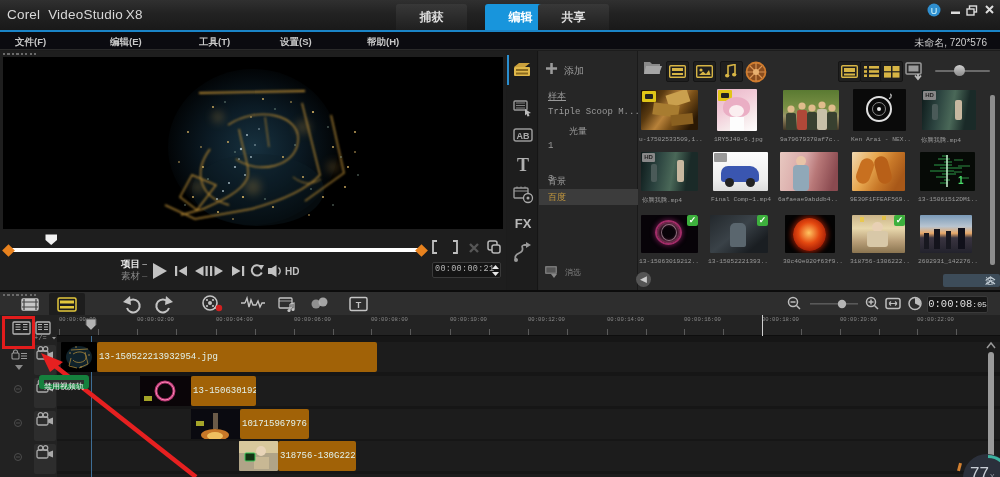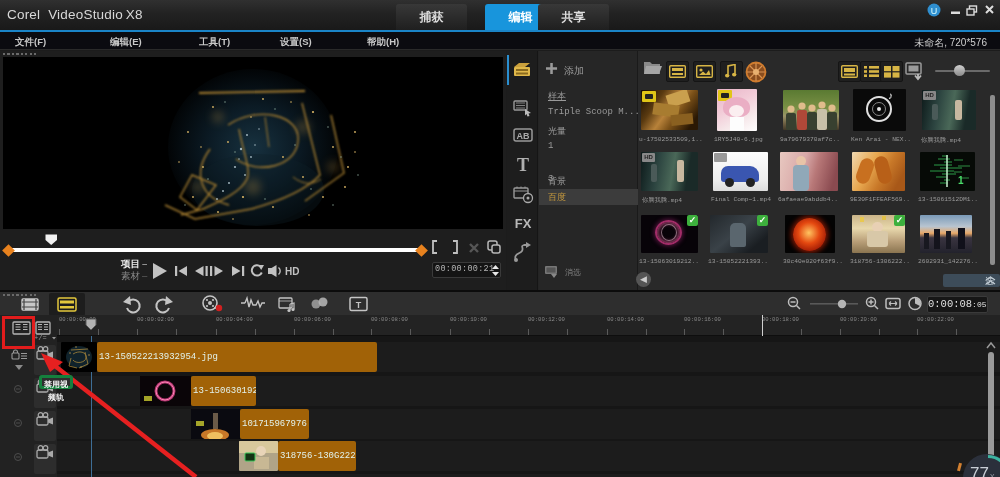--- a/index.html
+++ b/index.html
@@ -56,22 +56,22 @@
 .trow { position:absolute; left:57px; width:943px; height:30px; background:#1c1c1c; }
 #headercol { top:0px; left:0; width:57px; height:162px; background:#222; }
 .thead-cell { position:absolute; left:34px; width:22px; height:30px; background:#2d2d2d; border-radius:2px; }
 .clip { position:absolute; height:30px; background:#a16207; border-radius:2px; color:#e2f2ec; font-size:9px;
   font-family:"Liberation Mono",monospace; line-height:31px; white-space:nowrap; overflow:hidden; padding-left:2px;}
 .cthumb { position:absolute; height:30px; border-radius:1px; overflow:hidden; background:#000;}
 #playline { top:21px; left:91px; width:1px; height:141px; background:#3e6e96; }
 
 
 #redbox { top:316px; left:2px; width:33px; height:33px; border:3px solid #e11c1c; z-index:30;}
-#tooltip { top:375px; left:39px; width:34px; height:14px; background:#2e2e2e; border:3px solid #15803d;
-  border-radius:3px; color:#f0f0f0; font-size:8px; line-height:13px; text-align:center; z-index:31;font-weight:bold; }
+#tooltip { top:375px; left:39px; width:50px; height:14px; background:#2e2e2e; border:5px solid #15803d;
+  border-radius:3px; color:#f0f0f0; font-size:8px; line-height:13px; text-align:center; z-index:31; }
 </style>
 </head>
 <body>
 <div id="app">
 
   <div id="titlebar" class="abs">
     <div id="title-text" class="abs">Corel&nbsp; VideoStudio X8</div>
     <div class="tab abs" style="left:396px;">捕获</div>
     <div class="tab abs" id="tab-edit" style="left:485px;">编辑</div>
     <div class="tab abs" style="left:538px;">共享</div>
@@ -289,21 +289,21 @@
         <circle cx="4" cy="18" r="2" fill="#999"></circle>
       </svg>
     </div>
     <div id="liblist" class="abs">
       <svg class="abs" style="left:7px;top:12px;" width="13" height="13" viewBox="0 0 13 13">
         <path d="M5 0 h3 v5 h5 v3 h-5 v5 h-3 v-5 h-5 v-3 h5 Z" fill="#9a9a9a" transform="scale(0.85)"></path>
       </svg>
       <div class="abs" style="left:25px;top:13px;color:#999;font-size:10px;">添加</div>
       <div class="litem abs" style="top:39px;text-decoration:underline;">样本</div>
       <div class="litem abs" style="top:56px;">Triple Scoop M...</div>
-      <div class="litem abs" style="top:74px;">光量</div>
+      <div class="litem abs" style="top:74px;margin-left:21px;">光量</div>
       <div class="litem abs" style="top:90px;">1</div>
       <div class="litem abs" style="top:124px;">背景</div>
       <div class="litem abs" style="top:123px;">3</div>
       <div class="abs" style="left:0px;top:138px;width:99px;height:16px;background:#3c3c3c;"></div>
       <div class="litem abs" style="top:140px;color:#c79a3e;">百度</div>
       <svg class="abs" style="left:5px;top:214px;" width="18" height="14" viewBox="0 0 18 14">
         <rect x="1" y="1" width="12" height="8" rx="1" fill="#777"></rect>
         <rect x="2.5" y="2.5" width="9" height="5" rx="0.5" fill="#555"></rect>
         <path d="M7 9 L13 9 L10 13 Z" fill="#888"></path>
       </svg>
@@ -557,21 +557,21 @@
       <g stroke="#bdbdbd" stroke-width="1.5" fill="none">
         <circle cx="871" cy="10" r="4.5"></circle>
           <path d="M874.5 13.5 L878 17"></path>
           <path d="M868.5 10 h5 M871 7.5 v5"></path>
       </g>
       <rect x="886" y="6.5" width="14" height="10" rx="2" fill="none" stroke="#bdbdbd" stroke-width="1.5"></rect>
       <path d="M889 11.5 h8 M889 11.5 l2 -2 M889 11.5 l2 2 M897 11.5 l-2 -2 M897 11.5 l-2 2" stroke="#bdbdbd" stroke-width="1.1" fill="none"></path>
       <circle cx="915" cy="11.5" r="6" fill="none" stroke="#bdbdbd" stroke-width="1.5"></circle>
       <path d="M915 11.5 V6 A5.5 5.5 0 0 1 920 14 Z" fill="#bdbdbd"></path>
     </svg>
-    <div class="abs" style="left:927px;top:4px;width:61px;height:17px;background:#161616;border:1px solid #3a3a3a;border-radius:2px;color:#e0e0e0;font-size:10.5px;font-family:'Liberation Mono',monospace;line-height:15px;">0:00:08<span style="font-size:8px;">:05</span></div>
+    <div class="abs" style="left:927px;top:4px;width:61px;height:17px;background:#161616;border:1px solid #3a3a3a;border-radius:2px;color:#e0e0e0;font-size:10.5px;font-family:'Liberation Mono',monospace;text-align:center;line-height:15px;">0:00:08<span style="font-size:8px;">:05</span></div>
   </div>
 
   <div id="timeline" class="abs">
     <div id="headercol" class="abs"></div>
     <div id="ruler" class="abs">
       <div class="rlabel" style="left:2px;">00:00:00:00</div>
       <div class="rlabel" style="left:80px;">00:00:02:00</div>
       <div class="rlabel" style="left:159px;">00:00:04:00</div>
       <div class="rlabel" style="left:237px;">00:00:06:00</div>
       <div class="rlabel" style="left:314px;">00:00:08:00</div>

